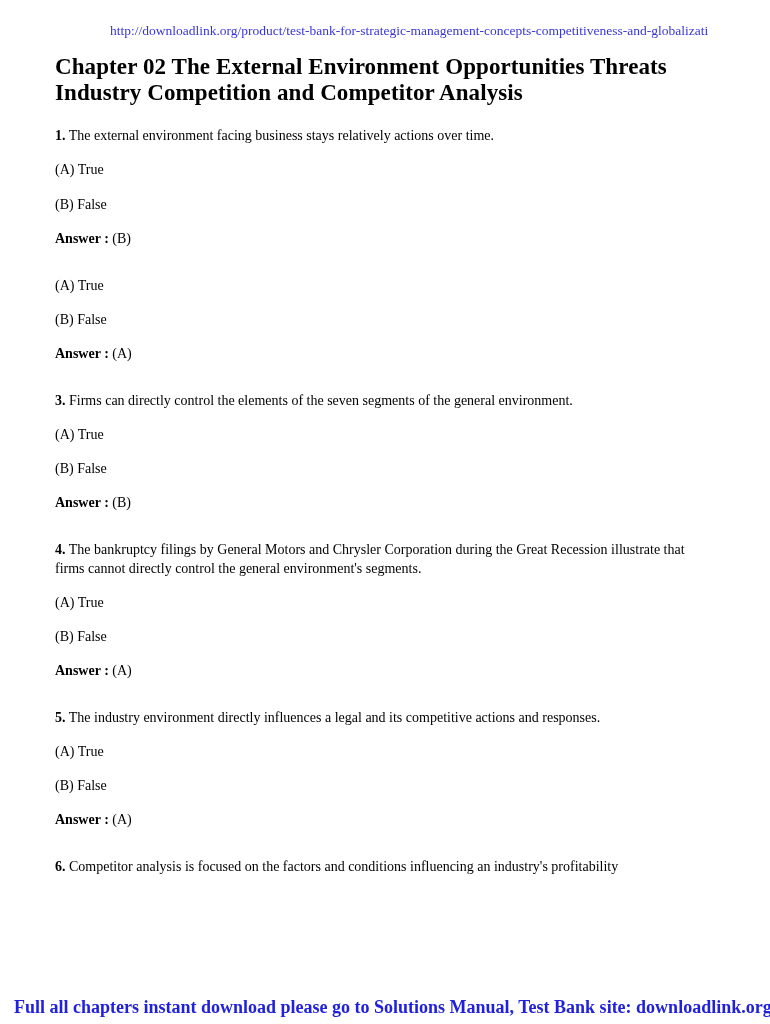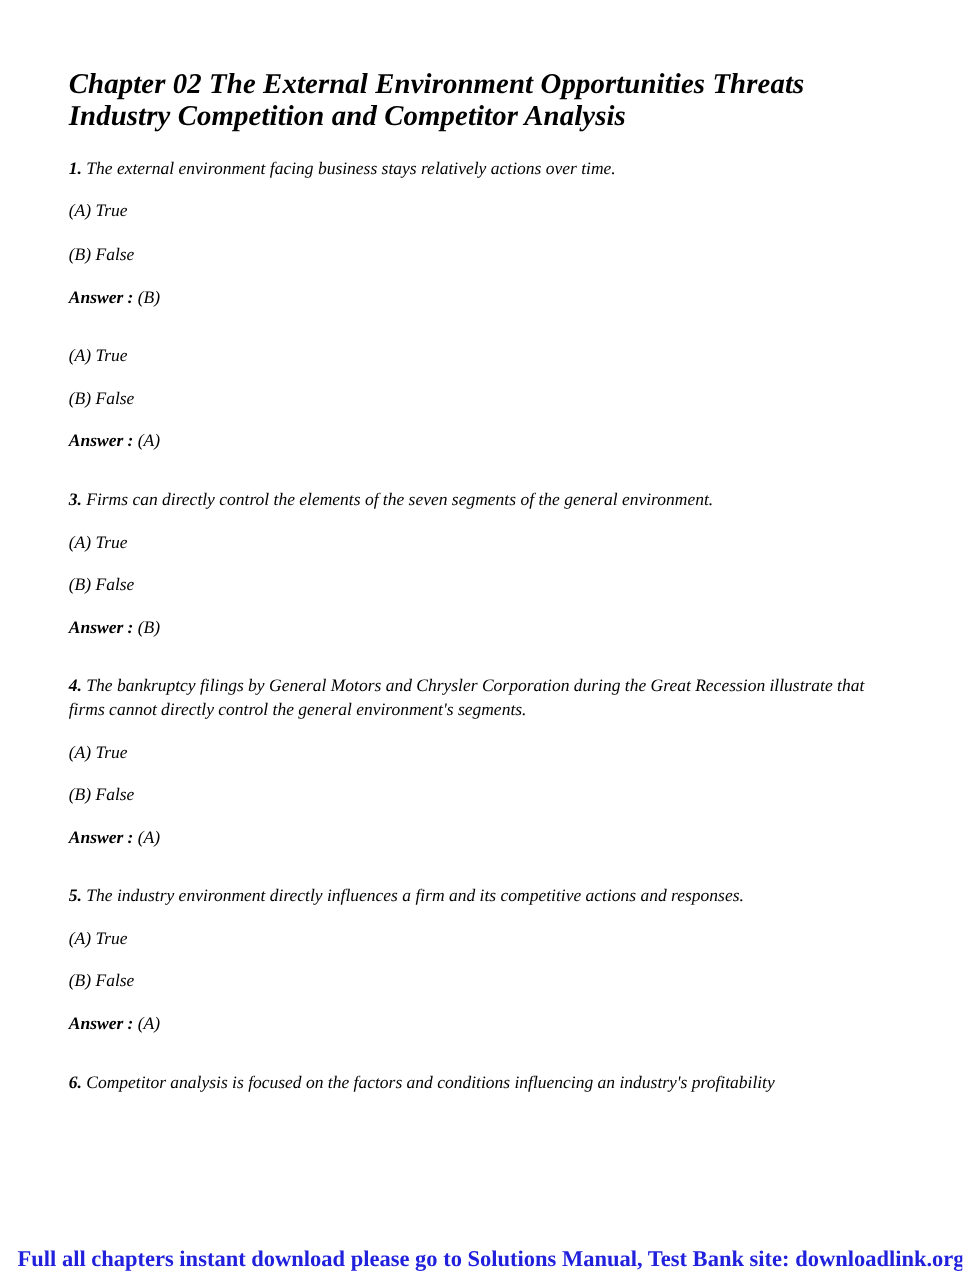--- a/index.html
+++ b/index.html
@@ -27,21 +27,20 @@
   }
   .header-link-row a {
     color: var(--link-blue, #3836d6);
     text-decoration: none;
   }
   .content {
     position: absolute;
     top: 54px;
     left: 55px;
     width: 660px;
-    font-style: italic;
   }
   h1.doc-title {
     font-size: 23px;
     line-height: 1.14;
     font-weight: bold;
     margin: 0 0 20px 0;
     letter-spacing: 0.1px;
   }
   h2.section-heading {
     font-size: 17px;
@@ -72,20 +71,23 @@
     text-decoration: none;
     font-weight: bold;
   }
   b { font-weight: bold; }
 </style>
 </head>
 <body>
 
 <div class="page">
 
+  <div class="header-link-row">
+    <a href="#">http://downloadlink.org/product/test-bank-for-strategic-management-concepts-competitiveness-and-globalizati</a>
+  </div>
 
   <div class="content">
 
     <h1 class="doc-title">Chapter 02 The External Environment Opportunities Threats Industry Competition and Competitor Analysis</h1>
 
 
     <div class="question">
       <p class="q-text"><b>1.</b> <span>The external environment facing business stays relatively actions over time.</span></p>
       <p class="option">(A) True</p>
       <p class="option">(B) False</p>
@@ -106,21 +108,21 @@
     </div>
 
     <div class="question">
       <p class="q-text"><b>4.</b> <span>The bankruptcy filings by General Motors and Chrysler Corporation during the Great Recession illustrate that firms cannot directly control the general environment's segments.</span></p>
       <p class="option">(A) True</p>
       <p class="option">(B) False</p>
       <p class="answer"><b>Answer :</b> <span>(A)</span></p>
     </div>
 
     <div class="question">
-      <p class="q-text"><b>5.</b> <span>The industry environment directly influences a firm and its competitive actions and responses.</span></p>
+      <p class="q-text"><b>5.</b> <span>The industry environment directly influences a legal and its competitive actions and responses.</span></p>
       <p class="option">(A) True</p>
       <p class="option">(B) False</p>
       <p class="answer"><b>Answer :</b> <span>(A)</span></p>
     </div>
 
     <div class="question">
       <p class="q-text"><b>6.</b> <span>Competitor analysis is focused on the factors and conditions influencing an industry's profitability</span></p>
     </div>
 
   </div>

